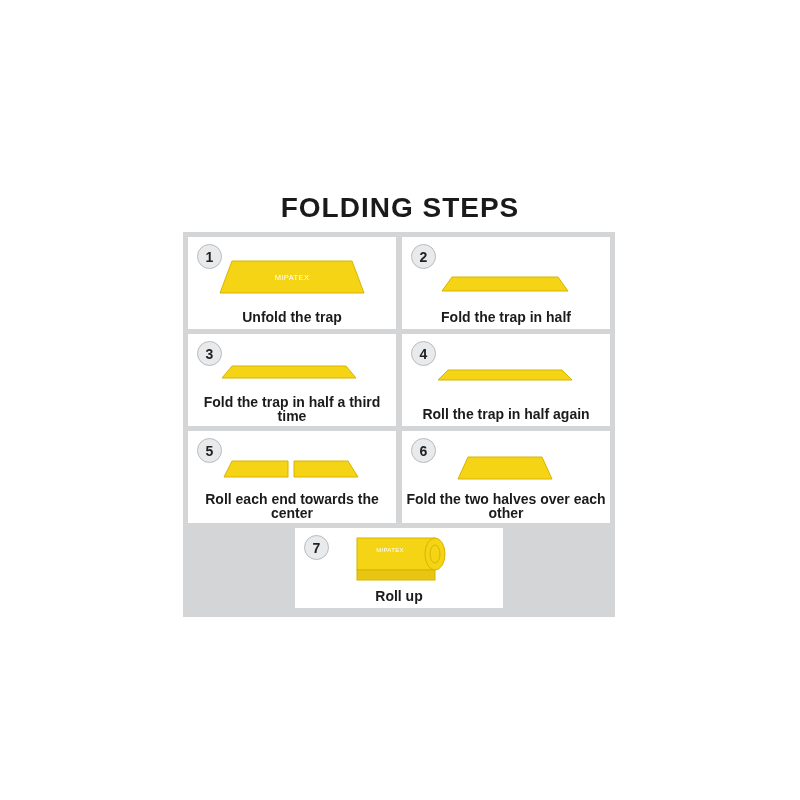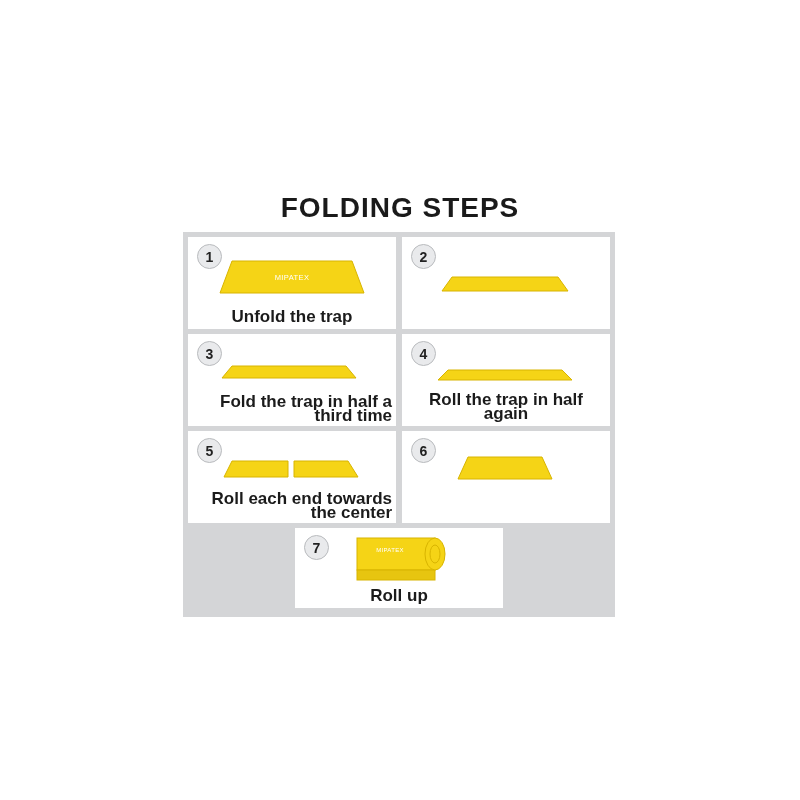--- a/index.html
+++ b/index.html
@@ -68,28 +68,27 @@
     top: 6px;
     width: 100%;
     height: 62px;
   }
   .caption {
     position: absolute;
     left: 4px;
     right: 4px;
     bottom: 5px;
     text-align: center;
-    font-size: 17px;
+    font-size: 14px;
     font-weight: bold;
     color: #1b1b1b;
     line-height: 14px;
   }
   .caption.two {
     bottom: 3px;
-    text-align: right;
   }
   
   #card1 { left: 188px; top: 237px; width: 208px; height: 92px; }
   #card2 { left: 402px; top: 237px; width: 208px; height: 92px; }
   #card3 { left: 188px; top: 334px; width: 208px; height: 92px; }
   #card4 { left: 402px; top: 334px; width: 208px; height: 92px; }
   #card5 { left: 188px; top: 431px; width: 208px; height: 92px; }
   #card6 { left: 402px; top: 431px; width: 208px; height: 92px; }
   #card7 { left: 295px; top: 528px; width: 208px; height: 80px; }
 
@@ -123,20 +122,21 @@
       <text class="tarp-label" x="104" y="37" text-anchor="middle">MIPATEX</text>
     </svg>
     <div class="caption">Unfold the trap</div>
   </div>
 
   <div class="card" id="card2">
     <div class="badge">2</div>
     <svg class="art" viewBox="0 0 208 62">
       <polygon points="50,34 156,34 166,48 40,48" fill="#f5d416" stroke="#d8b400" stroke-width="1"></polygon>
     </svg>
+    <div class="caption">Fold the trap in half</div>
   </div>
 
   <div class="card" id="card3">
     <div class="badge">3</div>
     <svg class="art" viewBox="0 0 208 62">
       <polygon points="44,26 158,26 168,38 34,38" fill="#f5d416" stroke="#d8b400" stroke-width="1"></polygon>
     </svg>
     <div class="caption two">Fold the trap in half a third time</div>
   </div>
 
@@ -155,20 +155,21 @@
       <polygon points="106,24 160,24 170,40 106,40" fill="#f5d416" stroke="#d8b400" stroke-width="1"></polygon>
     </svg>
     <div class="caption two">Roll each end towards the center</div>
   </div>
 
   <div class="card" id="card6">
     <div class="badge">6</div>
     <svg class="art" viewBox="0 0 208 62">
       <polygon points="66,20 140,20 150,42 56,42" fill="#f5d416" stroke="#d8b400" stroke-width="1"></polygon>
     </svg>
+    <div class="caption two">Fold the two halves over each other</div>
   </div>
 
   <div class="card" id="card7">
     <div class="badge">7</div>
     <svg class="art" viewBox="0 0 208 56">
       <rect x="62" y="8" width="78" height="32" fill="#f5d416" stroke="#d8b400" stroke-width="1"></rect>
       <rect x="62" y="40" width="78" height="10" fill="#e7c510" stroke="#d8b400" stroke-width="1"></rect>
       <ellipse cx="140" cy="24" rx="10" ry="16" fill="#f5d416" stroke="#d8b400" stroke-width="1"></ellipse>
       <ellipse cx="140" cy="24" rx="5" ry="9" fill="none" stroke="#d8b400" stroke-width="1"></ellipse>
       <text class="tarp-label-small" x="95" y="22" text-anchor="middle">MIPATEX</text>

